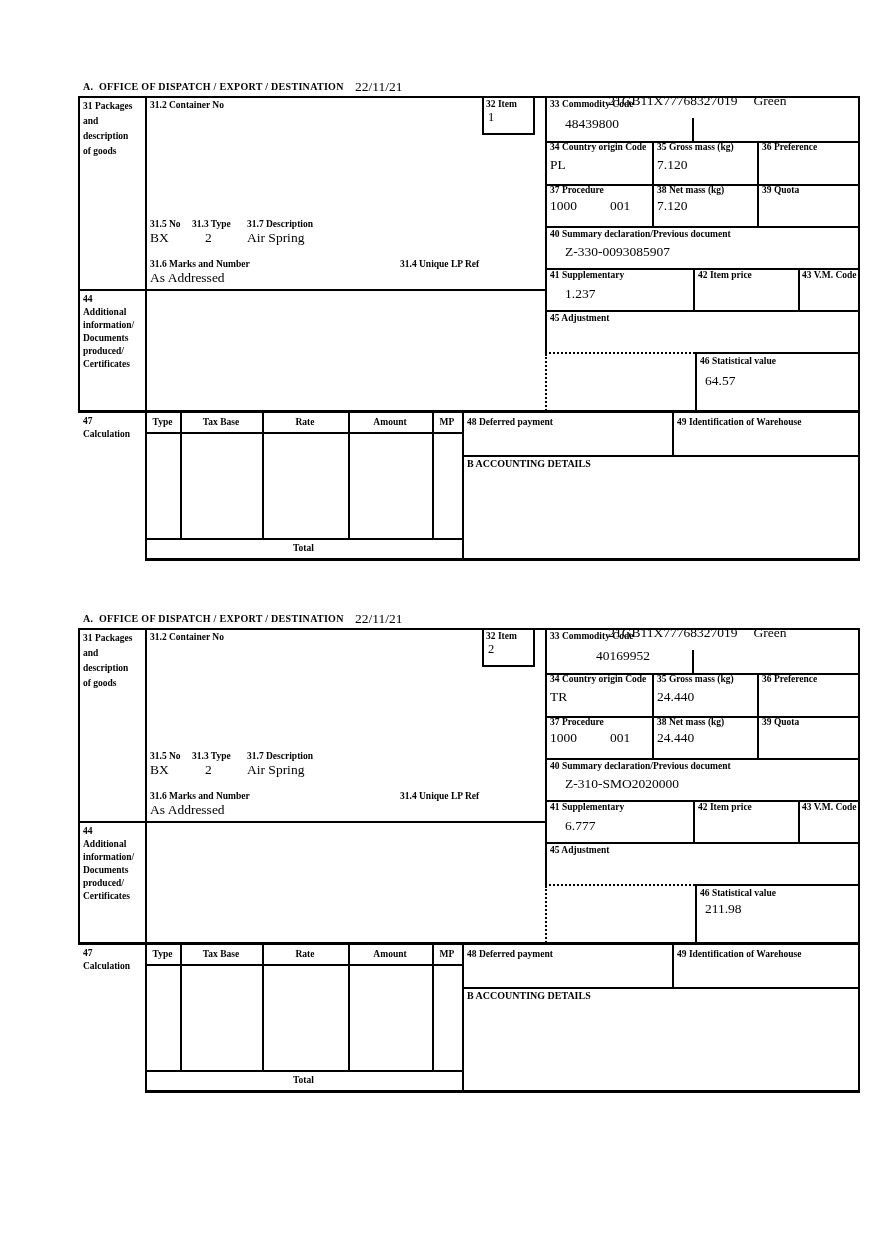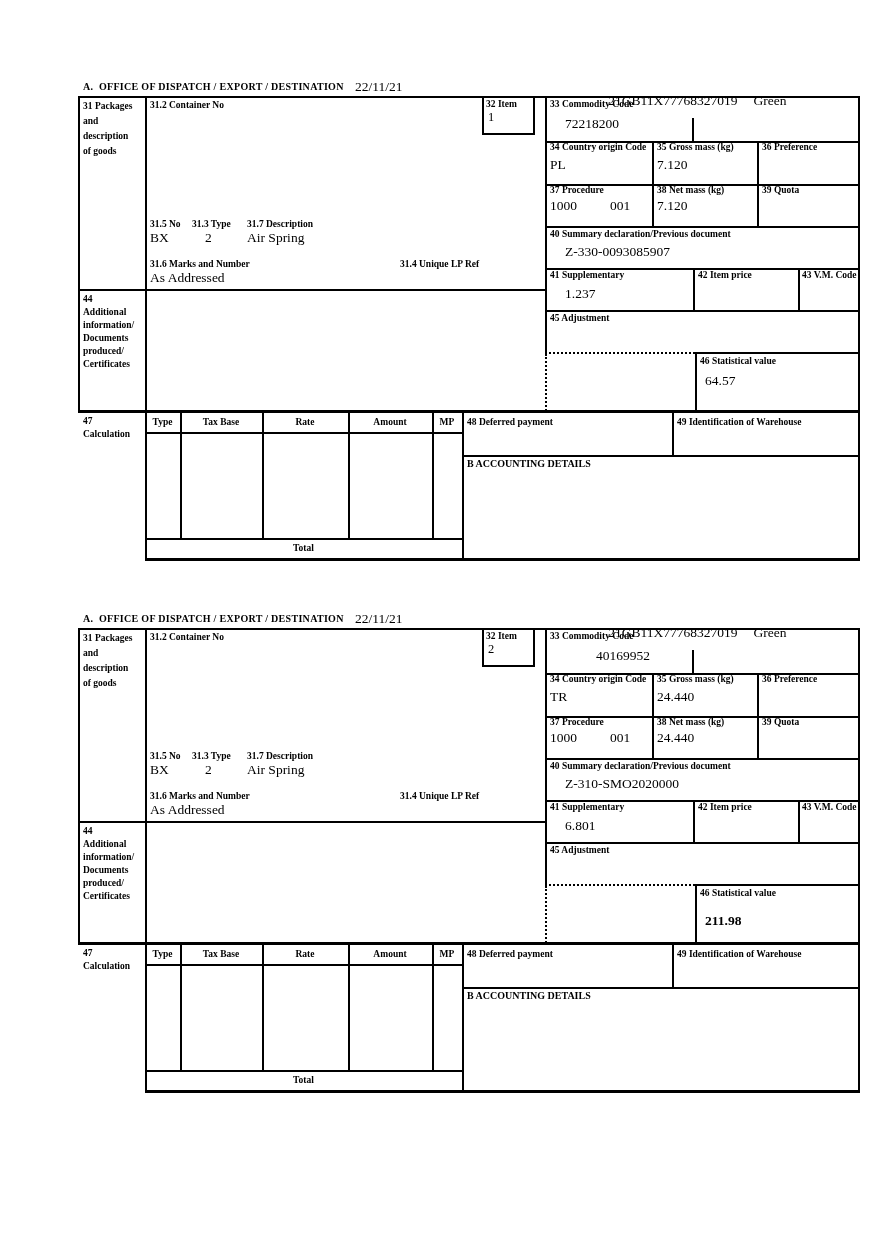--- a/index.html
+++ b/index.html
@@ -88,21 +88,21 @@
     <div class="sl" style="left:247px; top:140px;">31.7 Description</div>
     <div class="v" style="left:150px; top:151px;">BX</div>
     <div class="v" style="left:205px; top:151px;">2</div>
     <div class="v" style="left:247px; top:151px;">Air Spring</div>
 
     <div class="sl" style="left:150px; top:180px;">31.6 Marks and Number</div>
     <div class="sl" style="left:400px; top:180px;">31.4 Unique LP Ref</div>
     <div class="v" style="left:150px; top:191px;">As Addressed</div>
 
     <div class="sl" style="left:550px; top:20px;">33 Commodity Code</div>
-    <div class="v" style="left:565px; top:37px;">72218200</div>
+    <div class="v" style="left:565px; top:37px;">48439800</div>
 
     <div class="sl" style="left:550px; top:63px;">34 Country origin Code</div>
     <div class="v" style="left:550px; top:78px;">PL</div>
     <div class="sl" style="left:657px; top:63px;">35 Gross mass (kg)</div>
     <div class="v" style="left:657px; top:78px;">7.120</div>
     <div class="sl" style="left:762px; top:63px;">36 Preference</div>
 
     <div class="sl" style="left:550px; top:106px;">37 Procedure</div>
     <div class="v" style="left:550px; top:119px;">1000</div>
     <div class="v" style="left:610px; top:119px;">001</div>
@@ -219,28 +219,28 @@
     <div class="v" style="left:550px; top:119px;">1000</div>
     <div class="v" style="left:610px; top:119px;">001</div>
     <div class="sl" style="left:657px; top:106px;">38 Net mass (kg)</div>
     <div class="v" style="left:657px; top:119px;">24.440</div>
     <div class="sl" style="left:762px; top:106px;">39 Quota</div>
 
     <div class="sl" style="left:550px; top:150px;">40 Summary declaration/Previous document</div>
     <div class="v" style="left:565px; top:165px;">Z-310-SMO2020000</div>
 
     <div class="sl" style="left:550px; top:191px;">41 Supplementary</div>
-    <div class="v" style="left:565px; top:207px;">6.801</div>
+    <div class="v" style="left:565px; top:207px;">6.777</div>
     <div class="sl" style="left:698px; top:191px;">42 Item price</div>
     <div class="sl" style="left:802px; top:191px;">43 V.M. Code</div>
 
     <div class="sl" style="left:550px; top:234px;">45 Adjustment</div>
 
     <div class="sl" style="left:700px; top:277px;">46 Statistical value</div>
-    <div class="v" style="left:705px; top:302px;font-weight:bold;">211.98</div>
+    <div class="v" style="left:705px; top:290px;">211.98</div>
 
     <div class="sl" style="left:83px; top:215px;">44</div>
     <div class="sl" style="left:83px; top:228px;">Additional</div>
     <div class="sl" style="left:83px; top:241px;">information/</div>
     <div class="sl" style="left:83px; top:254px;">Documents</div>
     <div class="sl" style="left:83px; top:267px;">produced/</div>
     <div class="sl" style="left:83px; top:280px;">Certificates</div>
 
     <div class="sl" style="left:83px; top:337px;">47</div>
     <div class="sl" style="left:83px; top:350px;">Calculation</div>

